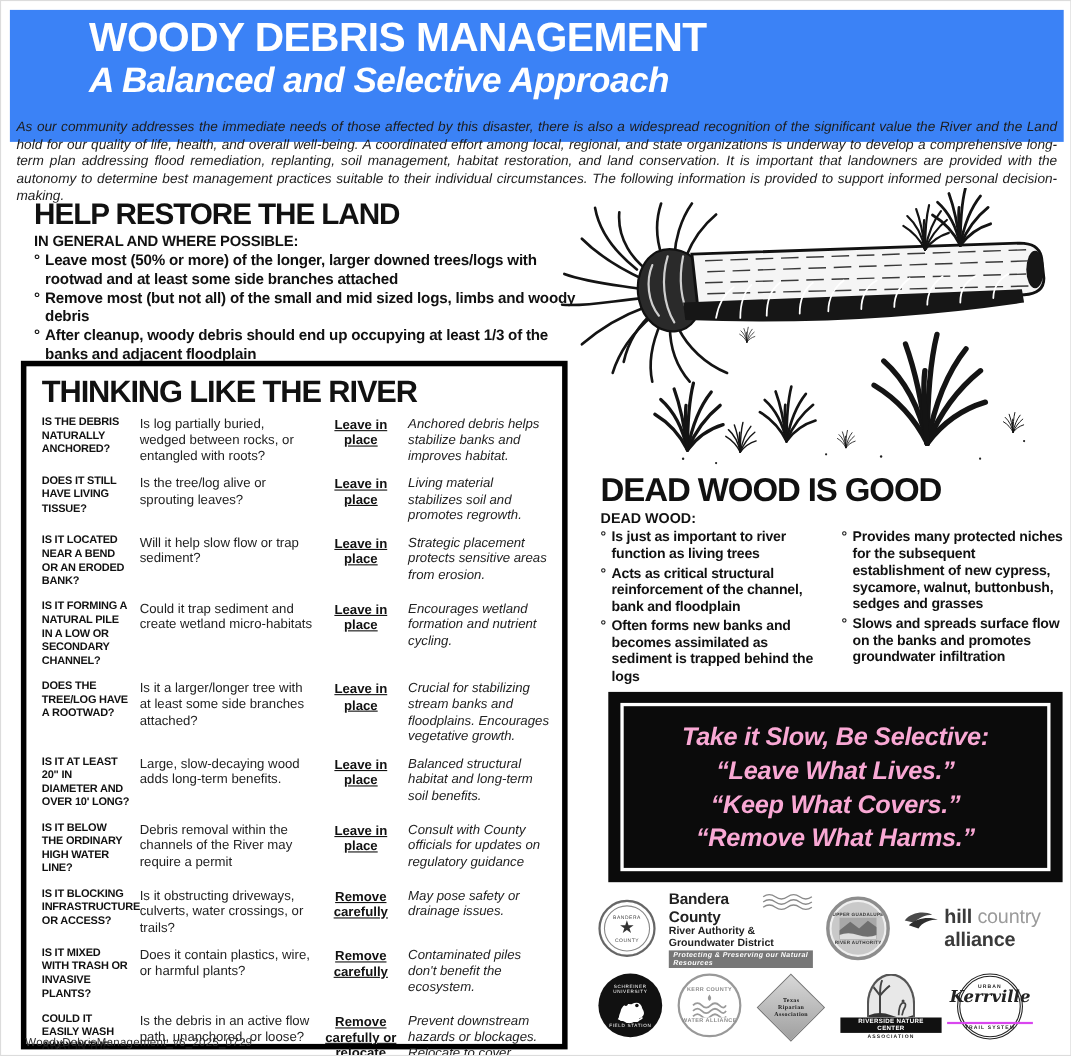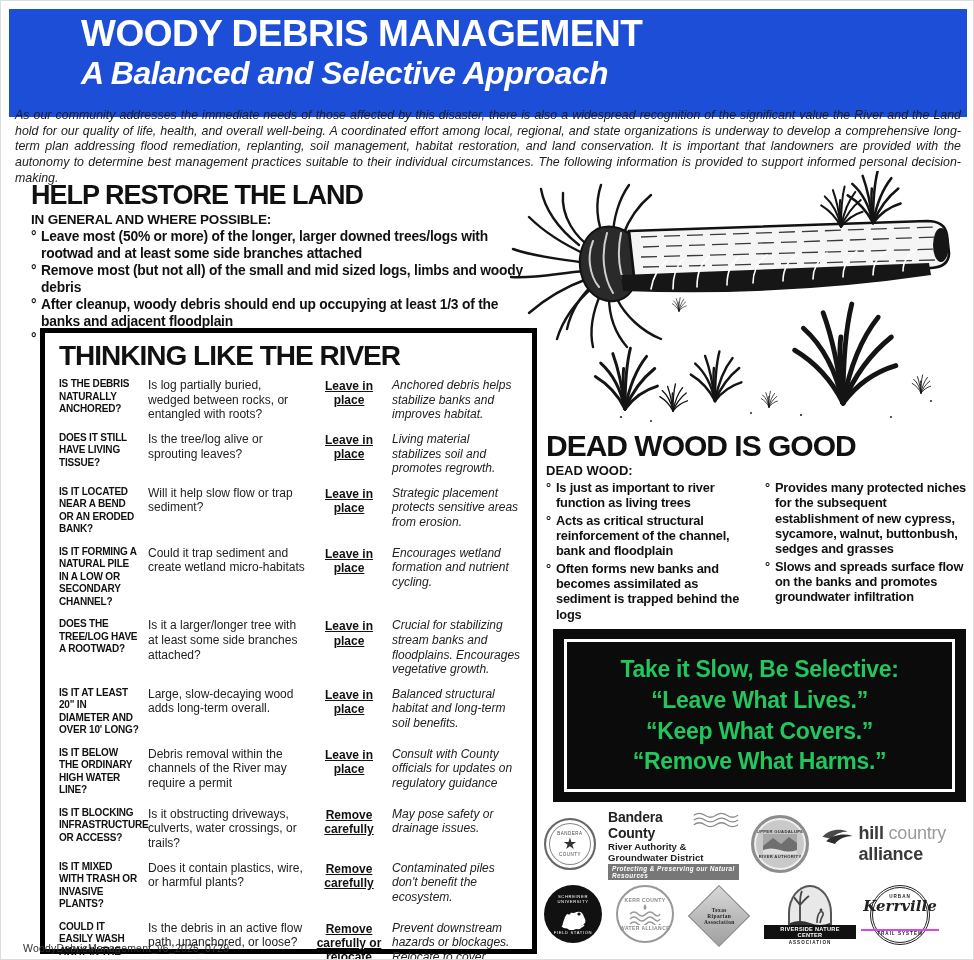--- a/index.html
+++ b/index.html
@@ -2,39 +2,39 @@
 <html><head>
 <meta charset="utf-8">
 <style>
   * { margin:0; padding:0; box-sizing:border-box; }
   html,body { background:#fff; }
   body { font-family:"Liberation Sans", sans-serif; color:#111; }
   .page { position:relative; width:974px; height:960px; background:#fff;
           border:1px solid #dcdcdc; overflow:hidden; }
 
   
-  .banner { position:absolute; left:8px; top:8px; width:958px; height:108px;
-            background:#1d4ed8; color:#fff; padding:6px 0 0 72px; }
+  .banner { position:absolute; left:8px; top:8px; width:958px; height:120px;
+            background:#3b82f6; color:#fff; padding:6px 0 0 72px; }
   .banner .title { font-size:37px; font-weight:900; letter-spacing:-.5px; line-height:1.05; }
   .banner .subtitle { font-size:32px; font-weight:800; font-style:italic; letter-spacing:-.5px; margin-top:1px; }
 
   
   .intro { position:absolute; left:14px; top:107px; width:946px;
            font-size:12.4px; font-style:italic; line-height:1.26; text-align:justify; color:#1c1c1c; }
 
   
   .restore { position:absolute; left:30px; top:181px; width:494px; }
   .restore h2 { font-size:27px; font-weight:900; letter-spacing:-1px; line-height:1; }
   .restore .lead { font-size:13.5px; font-weight:800; margin:3px 0 2px; letter-spacing:-.2px; }
   .bullet { display:flex; font-weight:700; line-height:1.2; }
   .restore .bullet { font-size:13.8px; margin-bottom:1px; letter-spacing:-.2px; }
   .bullet .marker { flex:none; width:10px; }
 
   
-  .river-box { position:absolute; left:39px; top:327px; width:497px; height:626px;
+  .river-box { position:absolute; left:18px; top:327px; width:497px; height:626px;
                border:5px solid #000; background:#fff; padding:9px 10px 0 14px; }
   .river-box h2 { font-size:28px; font-weight:900; letter-spacing:-1px; line-height:1; margin-bottom:8px; }
   .rrow { display:grid; grid-template-columns:80px 158px 68px 1fr; column-gap:9px;
           margin-bottom:10px; align-items:start; }
   .rq { font-size:10px; font-weight:800; text-transform:uppercase; line-height:1.25; letter-spacing:-.2px; }
   .rd { font-size:12px; line-height:1.22; color:#222; }
   .ra { font-size:12px; font-weight:800; text-align:center; line-height:1.2; padding-top:1px;text-decoration:underline; }
   .rr { font-size:12px; font-style:italic; line-height:1.22; color:#222; }
 
   
@@ -46,21 +46,21 @@
   .deadwood .lead { font-size:13px; font-weight:800; margin:2px 0 2px; }
   .dw-cols { display:flex; gap:14px; }
   .dw-col { flex:1; }
   .dw-col .bullet { font-size:12.8px; margin-bottom:2px; letter-spacing:-.2px; }
 
   
   .quotebox { position:absolute; left:552px; top:628px; width:413px; height:173px;
               background:#0b0b0b; padding:10px 11px; }
   .quote-inner { border:3px solid #fff; height:100%; display:flex; flex-direction:column;
                  justify-content:center; align-items:center; }
-  .quote-line { color:#22c55e; font-size:23px; font-weight:800; line-height:1.33; letter-spacing:-.3px; }
+  .quote-line { color:#f9a8d4; font-size:23px; font-weight:800; font-style:italic; line-height:1.33; letter-spacing:-.3px; }
 
   
   .logos { position:absolute; left:543px; top:810px; width:430px; }
   .logo-row { display:flex; align-items:center; }
   .logo-row1 { gap:12px; height:66px; }
   .logo-row2 { gap:14px; margin-top:8px; align-items:flex-start; }
 
   .seal { border-radius:50%; display:flex; flex-direction:column; align-items:center;
           justify-content:center; text-align:center; flex:none; }
   .bandera-seal { width:52px; height:52px; border:2px solid #666; box-shadow:inset 0 0 0 3px #fff, inset 0 0 0 4px #888; color:#444; }
@@ -235,21 +235,21 @@
       <div class="rr">Encourages wetland formation and nutrient cycling.</div>
     </div>
     <div class="rrow">
       <div class="rq">DOES THE TREE/LOG HAVE A ROOTWAD?</div>
       <div class="rd">Is it a larger/longer tree with at least some side branches attached?</div>
       <div class="ra">Leave in place</div>
       <div class="rr">Crucial for stabilizing stream banks and floodplains. Encourages vegetative growth.</div>
     </div>
     <div class="rrow">
       <div class="rq">IS IT AT LEAST 20" IN DIAMETER AND OVER 10' LONG?</div>
-      <div class="rd">Large, slow-decaying wood adds long-term overall.</div>
+      <div class="rd">Large, slow-decaying wood adds long-term benefits.</div>
       <div class="ra">Leave in place</div>
       <div class="rr">Balanced structural habitat and long-term soil benefits.</div>
     </div>
     <div class="rrow">
       <div class="rq">IS IT BELOW THE ORDINARY HIGH WATER LINE?</div>
       <div class="rd">Debris removal within the channels of the River may require a permit</div>
       <div class="ra">Leave in place</div>
       <div class="rr">Consult with County officials for updates on regulatory guidance</div>
     </div>
     <div class="rrow">

